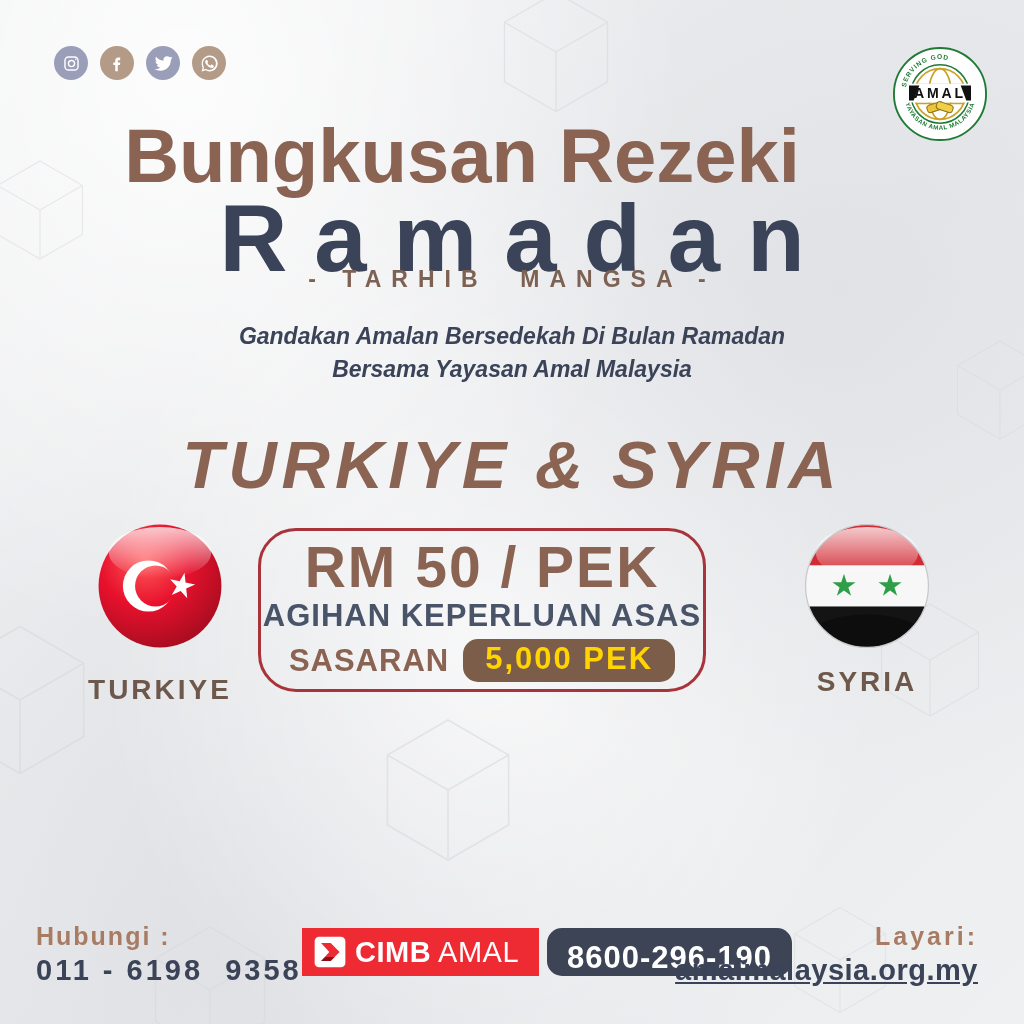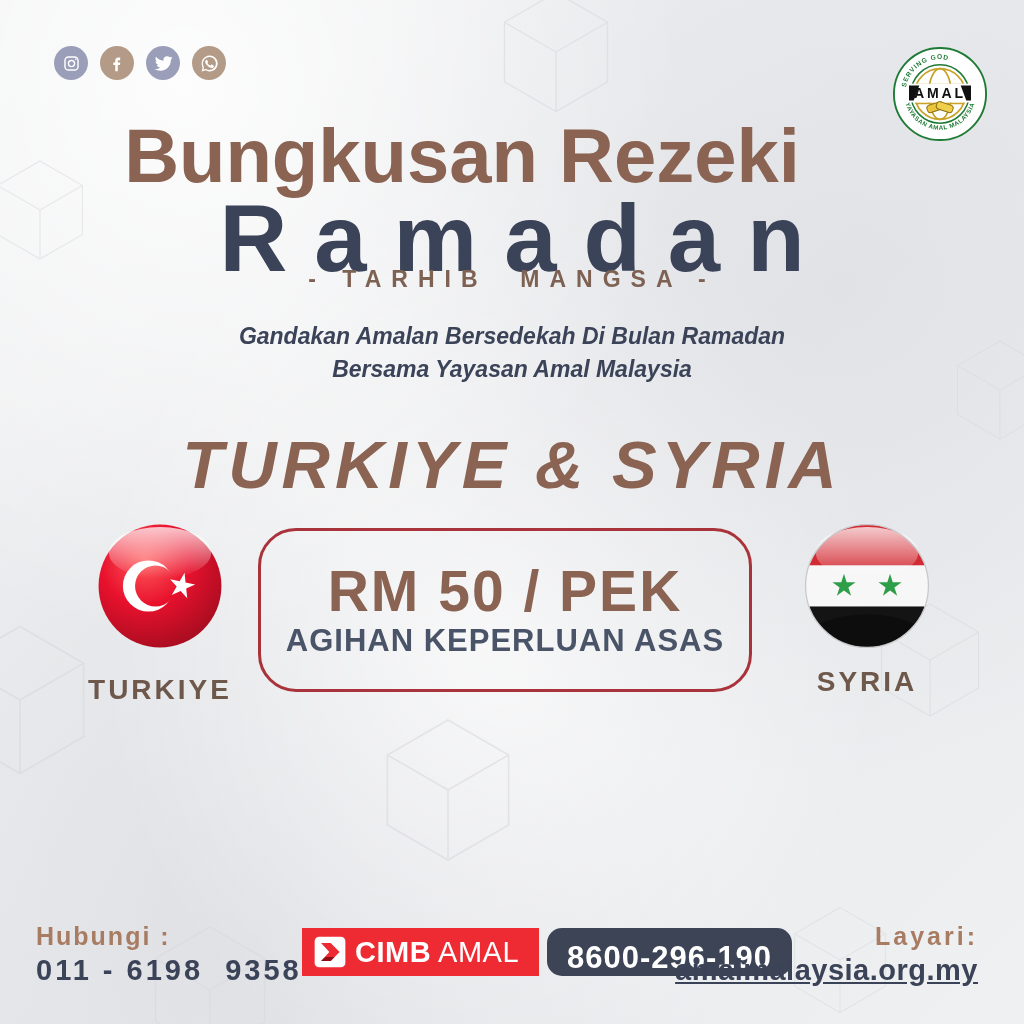--- a/index.html
+++ b/index.html
@@ -42,21 +42,21 @@
     font-size:67px;font-style:italic;font-weight:800;color:#8a6352;letter-spacing:5px;}
 
   
   .flag-col{width:180px;display:flex;flex-direction:column;align-items:center;}
   .flag-left{left:70px;top:522px;gap:8px;}
   .flag-right{left:777px;top:522px;}
   .flag-sphere{width:128px;height:128px;}
   .flag-label{margin-top:16px;font-size:28px;font-weight:700;color:#6e584b;letter-spacing:3px;}
 
   
-  .offer-box{left:258px;top:528px;width:494px;height:164px;
+  .offer-box{left:258px;top:528px;width:448px;height:164px;
     border:3px solid #a9333a;border-radius:38px;box-sizing:border-box;
     display:flex;flex-direction:column;align-items:center;justify-content:center;}
   .offer-price{font-size:57px;font-weight:800;color:#8a6352;letter-spacing:2px;line-height:1.05;}
   .offer-desc{font-size:31px;font-weight:800;color:#4a5468;letter-spacing:1px;line-height:1.1;margin-top:2px;}
   .offer-target{display:flex;align-items:center;gap:14px;margin-top:6px;}
   .target-label{font-size:31px;font-weight:800;color:#8a6352;letter-spacing:1px;}
   .target-badge{background:#7b5d49;color:#ffd400;font-size:31px;font-weight:800;
     letter-spacing:2px;padding:2px 22px 5px 22px;border-radius:15px;}
 
   
@@ -192,20 +192,24 @@
       <circle cx="46.5" cy="50" r="16" fill="url(#tred)"></circle>
       <polygon transform="translate(67,50) scale(1.05) rotate(12)" fill="#ffffff" points="0,-10 2.23,-3.07 9.51,-3.09 3.61,1.17 5.88,8.09 0,3.8 -5.88,8.09 -3.61,1.17 -9.51,-3.09 -2.23,-3.07"></polygon>
       <ellipse cx="50" cy="24" rx="40" ry="20" fill="url(#gloss)"></ellipse>
     </svg>
     <div class="flag-label">TURKIYE</div>
   </div>
 
   <div class="abs offer-box">
     <div class="offer-price">RM 50 / PEK</div>
     <div class="offer-desc">AGIHAN KEPERLUAN ASAS</div>
+    <div class="offer-target">
+      <span class="target-label">SASARAN</span>
+      <span class="target-badge">5,000 PEK</span>
+    </div>
   </div>
 
   <div class="abs flag-col flag-right">
     <svg class="flag-sphere" viewBox="0 0 100 100">
       <defs>
         <clipPath id="sclip">
             <circle cx="50" cy="50" r="48"></circle>
           </clipPath>
       </defs>
       <g clip-path="url(#sclip)">

